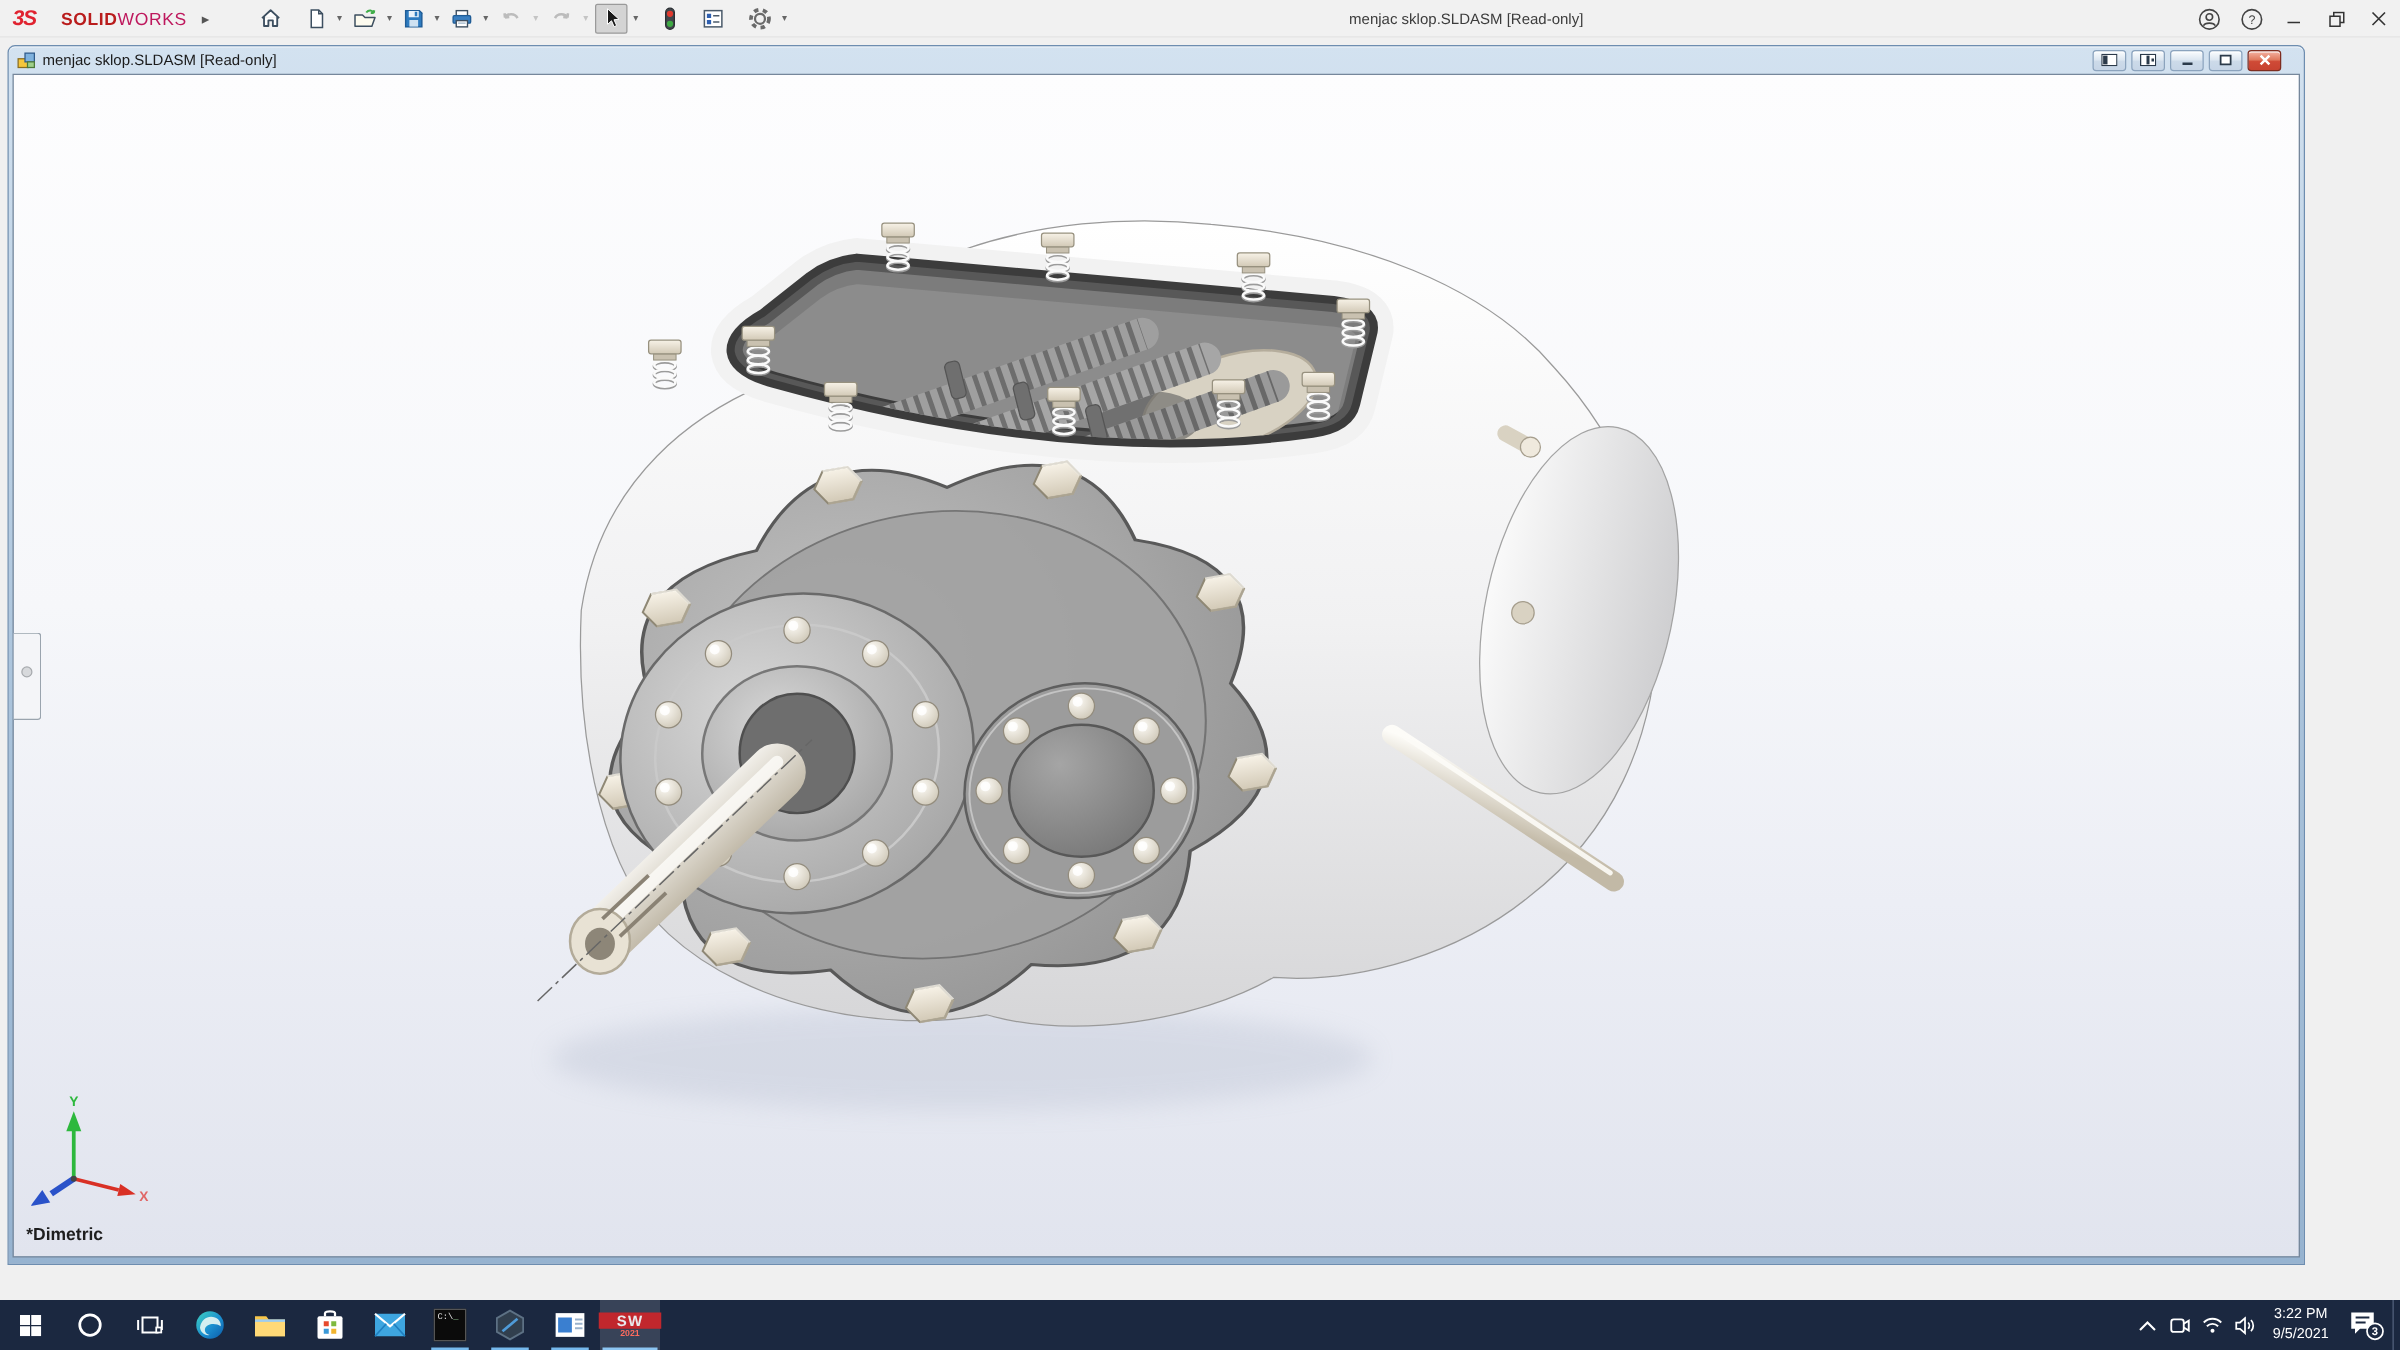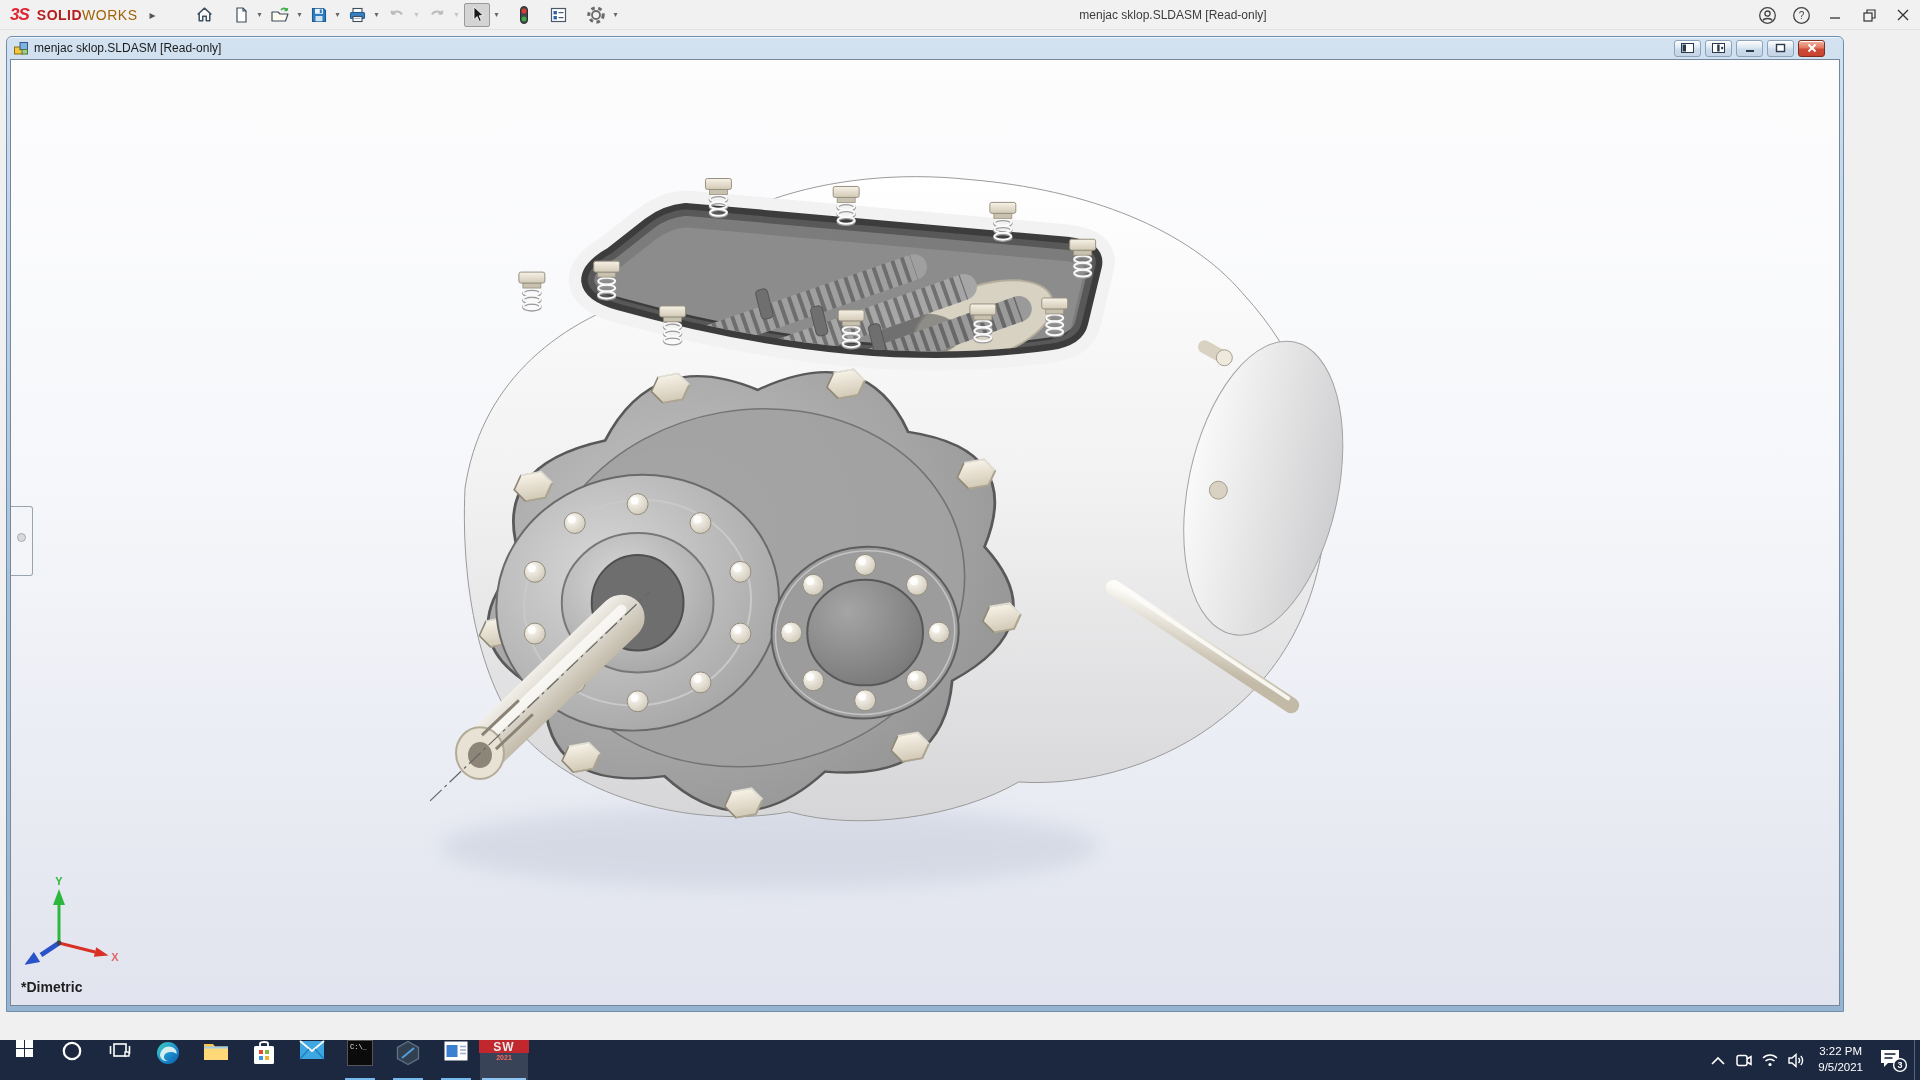--- a/index.html
+++ b/index.html
@@ -3,23 +3,23 @@
 <meta charset="utf-8">
 <style>
   * { margin:0; padding:0; box-sizing:border-box; }
   html,body { width:1920px; height:1080px; overflow:hidden;
     font-family:"Liberation Sans", sans-serif; background:#f0f0f0; }
 
   
   #main-titlebar { position:absolute; left:0; top:0; width:1920px; height:30px;
     background:#f1f1f1; border-bottom:1px solid #e3e3e3; display:flex; align-items:center; }
   .brand { display:flex; align-items:baseline; padding-left:10px; cursor:default; }
-  .brand .mark { color:#e02330; font-weight:bold; font-style:italic; font-size:17px; letter-spacing:-1px; margin-right:8px;}
+  .brand .mark { color:#e02330; font-weight:bold; font-style:italic; font-size:17px; letter-spacing:-1px; margin-right:20px;}
   .brand .solid { color:#b91c1c; font-weight:bold; font-size:14px; letter-spacing:.5px;}
-  .brand .works { color:#a16207; font-weight:normal; font-size:14px; letter-spacing:.5px;}
+  .brand .works { color:#be185d; font-weight:normal; font-size:14px; letter-spacing:.5px;}
   .flyout { color:#555; font-size:12px; margin:0 10px 0 12px; }
   .tb-group { display:flex; align-items:center; margin-left:26px; gap:2px; }
   .tbtn { height:24px; display:flex; align-items:center; justify-content:center; padding:0 3px; border-radius:2px; }
   .tbtn.active { background:#d4d4d4; border:1px solid #9a9a9a; }
   .caret { font-size:8px; color:#666; padding:0 3px; }
   .caret.dis { color:#c4c4c4; }
   .spacer8 { width:8px; }
   #main-doc-title { position:absolute; left:1048px; top:0; width:250px; height:30px;
     display:flex; align-items:center; justify-content:center; font-size:12px; color:#3c3c3c; }
   #main-win-controls { position:absolute; right:0; top:0; height:30px; display:flex; align-items:center; }
@@ -49,21 +49,21 @@
   #fm-tab .dot { position:absolute; left:6px; top:26px; width:9px; height:9px; border-radius:50%;
     background:#d7d9dc; border:1px solid #a7aaae; }
 
   
   #triad { position:absolute; left:14px; bottom:40px; width:100px; height:92px; }
   #view-label { position:absolute; left:10px; bottom:10px; font-size:14px; font-weight:bold; color:#1e1e1e; }
 
   
   #taskbar { position:absolute; left:0; top:1040px; width:1920px; height:40px;
     background:#1b2840; display:flex; align-items:stretch; color:#fff; }
-  .tb-cell { width:48px; display:flex; justify-content:center; position:relative; }
+  .tb-cell { width:48px; display:flex; align-items:center; justify-content:center; position:relative; }
   .tb-cell .runline { position:absolute; bottom:0; left:9px; right:9px; height:2px; background:#76b9ed; }
   .tb-cell.activeapp { background:rgba(255,255,255,.13); }
   .tb-cell.activeapp .runline { left:2px; right:2px; background:#8cc5f2; }
   #tb-search { width:344px; background:#f3f3f3; border:1px solid #9a9a9a; display:flex; align-items:center; }
   #tb-search input { border:none; outline:none; background:transparent; font-size:14.5px; color:#111;
     width:270px; font-family:"Liberation Sans",sans-serif; }
   #tb-search input::placeholder { color:#454545; }
   #tb-search svg { margin:0 10px 0 14px; }
   #tray { margin-left:auto; display:flex; align-items:center; }
   .tray-ic { width:26px; height:40px; display:flex; align-items:center; justify-content:center; }

